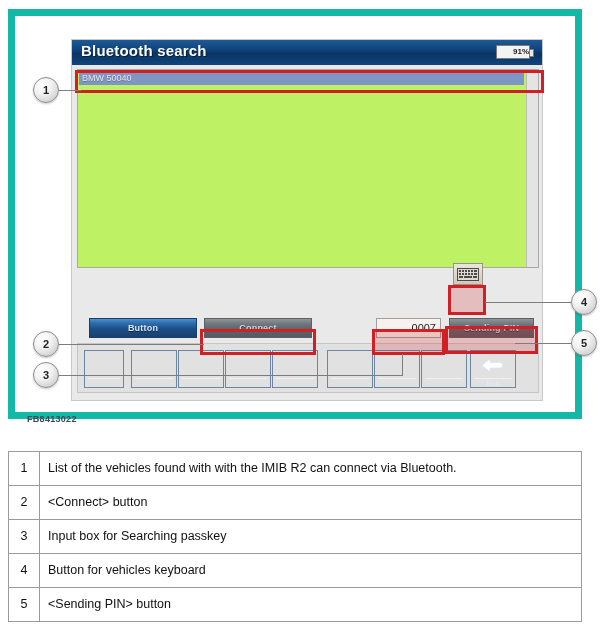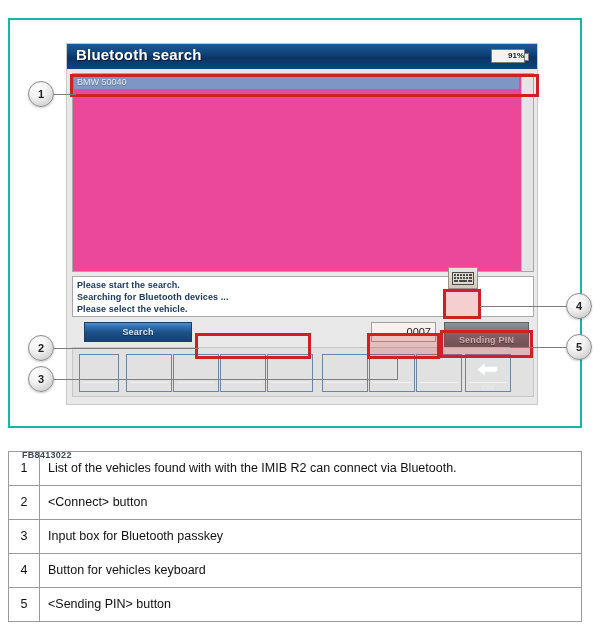--- a/index.html
+++ b/index.html
@@ -6,23 +6,23 @@
   body{
     width:608px;height:643px;
     background:#ffffff;
     font-family:"Liberation Sans", sans-serif;
     -webkit-font-smoothing:antialiased;
     overflow:hidden;
   }
 
   
   .figure{
-    position:absolute; left:8px; top:18px;
+    position:absolute; left:8px; top:9px;
     width:574px; height:410px;
-    border:2px solid #14b8a6;
+    border:7px solid #14b8a6;
     background:#ffffff;
     box-sizing:border-box;
   }
 
   
   .device{
     position:absolute; left:56px; top:23px;
     width:472px; height:362px;
     background:#e9e9e9;
     box-sizing:border-box;
@@ -58,21 +58,21 @@
     position:absolute; right:-5px; top:3px;
     width:4px; height:8px;
     background:#e9e9e9; border:1px solid #7b7b7b;
     border-left:none; box-sizing:border-box;
   }
 
   
   .listpanel{
     position:absolute; left:5px; top:29px;
     width:462px; height:199px;
-    background:#ec4899;
+    background:#bef264;
     border:1px solid #a8a8a8;
     box-sizing:border-box;
   }
   .listitem{
     position:absolute; left:1px; top:1px;
     width:445px; height:14px;
     background:#7e96c4;
     color:#e8e8ea;
     font-size:9px;
     line-height:14px;
@@ -127,21 +127,21 @@
     text-shadow:0 1px 0 rgba(0,0,0,.5);
   }
   .btn-gray{
     background:linear-gradient(to bottom,#8f9499 0%,#6e757b 30%,#5b6268 60%,#565c61 100%);
     color:#cfd3d6;
     border:1px solid #5c6166;
     text-shadow:0 1px 0 rgba(0,0,0,.45);
   }
   #btn-search{ left:17px; top:278px; width:108px; height:20px; }
   #btn-connect{ left:132px; top:278px; width:108px; height:20px; }
-  #btn-sendpin{ left:377px; top:278px; width:85px; height:36px; }
+  #btn-sendpin{ left:377px; top:278px; width:85px; height:20px; }
 
   .pinbox{
     position:absolute; left:304px; top:278px;
     width:65px; height:20px;
     background:#f7f2ee;
     border:1px solid #9f9f9f;
     box-sizing:border-box;
     color:#1c1c1c; font-size:11px;
     display:flex; align-items:center; justify-content:flex-end;
     padding-right:4px;
@@ -196,21 +196,21 @@
 
   #c1{ left:18px; top:61px; }
   #c2{ left:18px; top:315px; }
   #c3{ left:18px; top:346px; }
   #c4{ left:556px; top:273px; }
   #c5{ left:556px; top:314px; }
 
   
   .figid{
     position:absolute; left:12px; top:398px;
-    font-size:9px; font-weight:bold; color:#3c4654; letter-spacing:.3px;margin-top:32px;
+    font-size:9px; font-weight:bold; color:#3c4654; letter-spacing:.3px;
   }
 
   
   .legend{
     position:absolute; left:8px; top:451px;
     width:574px;
     border-collapse:collapse;
     font-size:12.5px; color:#111;
   }
   .legend td{
@@ -234,25 +234,20 @@
         <div class="pct">91%</div>
         <div class="nub"></div>
       </div>
     </div>
 
     <div class="listpanel">
       <div class="listitem">BMW 50040</div>
       <div class="list-scroll"></div>
     </div>
 
-    <div class="msgbox">
-      <div>Please start the search.</div>
-      <div>Searching for Bluetooth devices ...</div>
-      <div>Please select the vehicle.</div>
-    </div>
 
     <div class="kbdbtn">
       <svg width="22" height="13" viewBox="0 0 22 13">
         <rect x="0.5" y="0.5" width="21" height="12" fill="#ded9cc" stroke="#4a4a4a"></rect>
         <g fill="#4a4a4a">
           <rect x="2" y="2" width="2" height="2"></rect>
             <rect x="5" y="2" width="2" height="2"></rect>
           <rect x="8" y="2" width="2" height="2"></rect>
             <rect x="11" y="2" width="2" height="2"></rect>
           <rect x="14" y="2" width="2" height="2"></rect>
@@ -263,21 +258,22 @@
             <rect x="11" y="5" width="2" height="2"></rect>
           <rect x="14" y="5" width="2" height="2"></rect>
             <rect x="17" y="5" width="3" height="2"></rect>
           <rect x="2" y="8" width="4" height="2"></rect>
             <rect x="7" y="8" width="8" height="2"></rect>
           <rect x="16" y="8" width="4" height="2"></rect>
         </g>
       </svg>
     </div>
 
-    <div class="btn btn-blue" id="btn-search">Search</div>
+    <div class="btn btn-blue" id="btn-search">Button</div>
+    <div class="btn btn-gray" id="btn-connect">Connect</div>
     <div class="pinbox" placeholder="0000">0007</div>
     <div class="btn btn-gray" id="btn-sendpin">Sending PIN</div>
 
     <div class="toolbar">
       <div class="tb" style="left:6px;width:40px;"></div>
       <div class="tb" style="left:53px;width:46px;"></div>
       <div class="tb" style="left:100px;width:46px;"></div>
       <div class="tb" style="left:147px;width:46px;"></div>
       <div class="tb" style="left:194px;width:46px;"></div>
       <div class="tb" style="left:249px;width:46px;"></div>
@@ -319,21 +315,21 @@
     <tr>
       <td class="num">1</td>
       <td>List of the vehicles found with with the IMIB R2 can connect via Bluetooth.</td>
     </tr>
     <tr>
       <td class="num">2</td>
       <td>&lt;Connect&gt; button</td>
     </tr>
     <tr>
       <td class="num">3</td>
-      <td>Input box for Bluetooth passkey</td>
+      <td>Input box for Searching passkey</td>
     </tr>
     <tr>
       <td class="num">4</td>
       <td>Button for vehicles keyboard</td>
     </tr>
     <tr>
       <td class="num">5</td>
       <td>&lt;Sending PIN&gt; button</td>
     </tr>
   </tbody>

